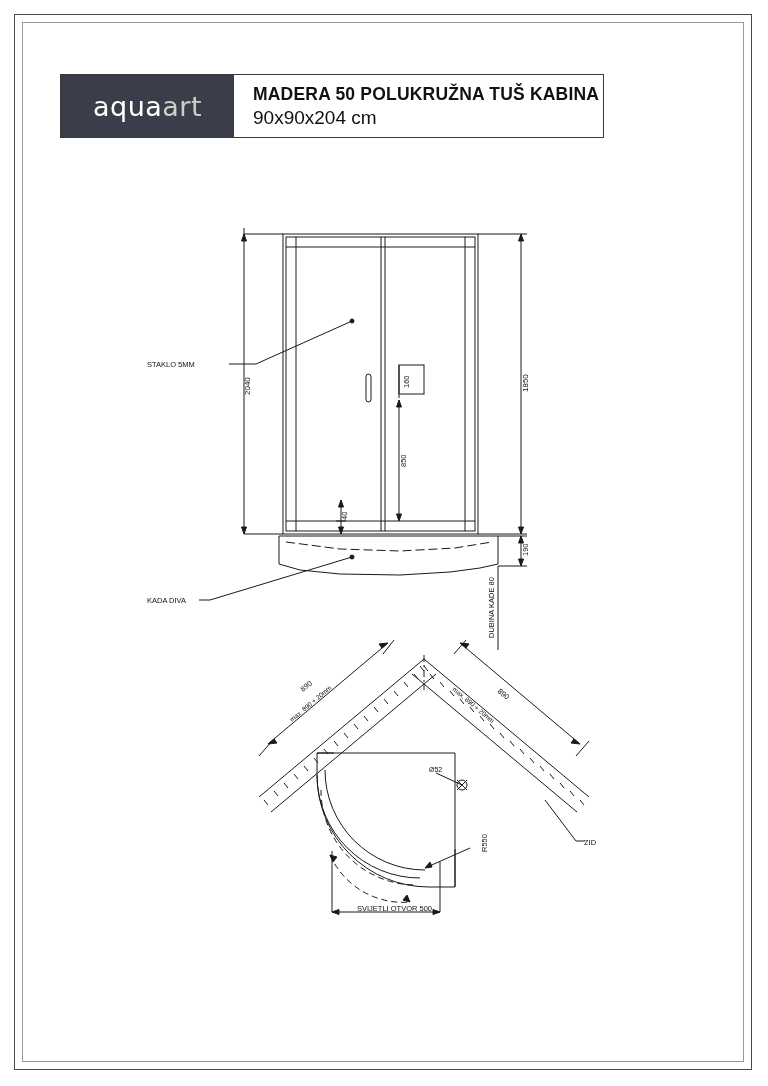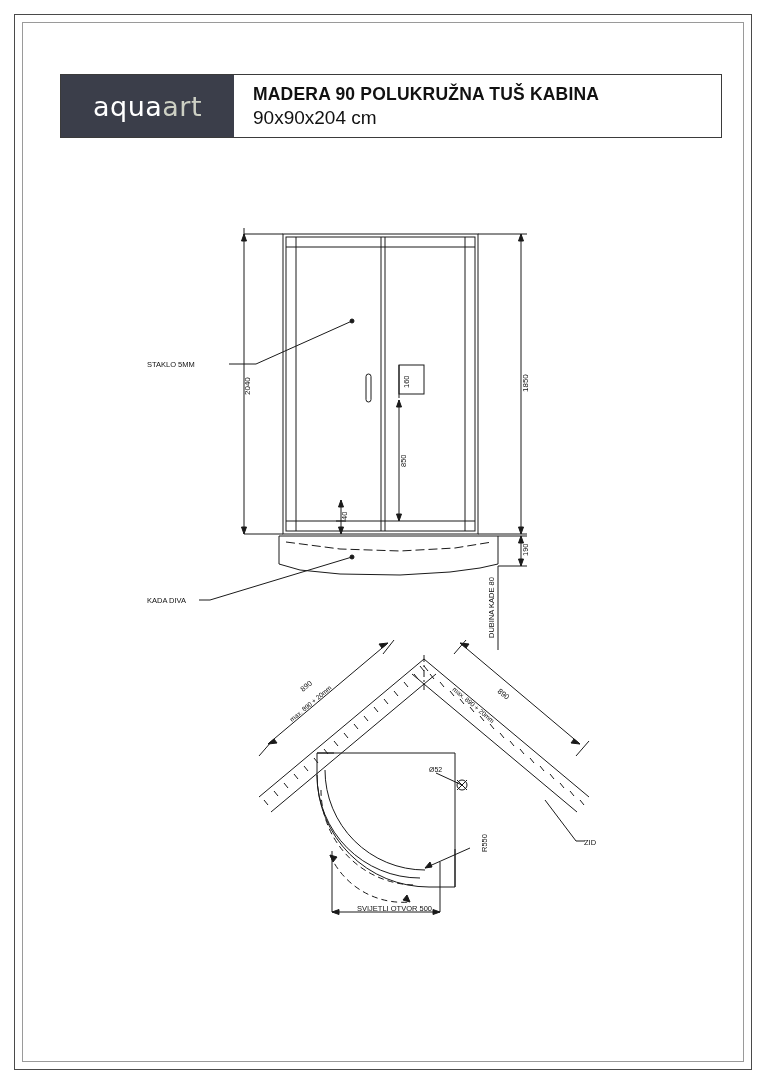--- a/index.html
+++ b/index.html
@@ -38,21 +38,21 @@
     height: 1040px;
     border: 1px solid #9a9a9a;
     box-sizing: border-box;
   }
 
   
   .titleblock {
     position: absolute;
     left: 60px;
     top: 74px;
-    width: 662px;
+    width: 544px;
     height: 64px;
     border: 1px solid #3b3b3b;
     box-sizing: border-box;
     display: flex;
     align-items: stretch;
     background: #ffffff;
   }
   .logo-cell {
     width: 173px;
     background: #3b3e4a;
@@ -109,21 +109,21 @@
 <div id="sheet">
 
   <div class="page-border"></div>
   <div class="page-border-inner"></div>
 
   <div class="titleblock">
     <div class="logo-cell">
       <div class="logo-text"><span>aqua</span><span class="accent">art</span></div>
     </div>
     <div class="title-cell">
-      <div class="title-main">MADERA 90 POLUKRUŽNA TUŠ KABINA</div>
+      <div class="title-main">MADERA 50 POLUKRUŽNA TUŠ KABINA</div>
       <div class="title-sub">90x90x204 cm</div>
     </div>
   </div>
 
   <svg class="drawing" viewBox="0 0 768 1086">
     <g stroke="#1a1a1a" fill="none" stroke-width="1" shape-rendering="geometricPrecision">
 
       <g>
 
         <rect x="283" y="234" width="195" height="300"></rect>

